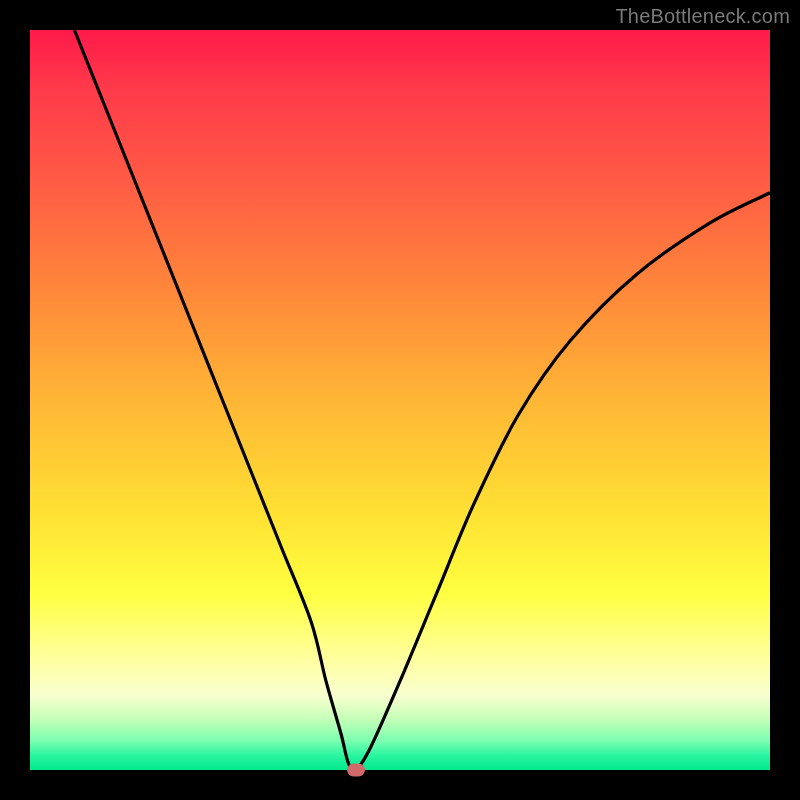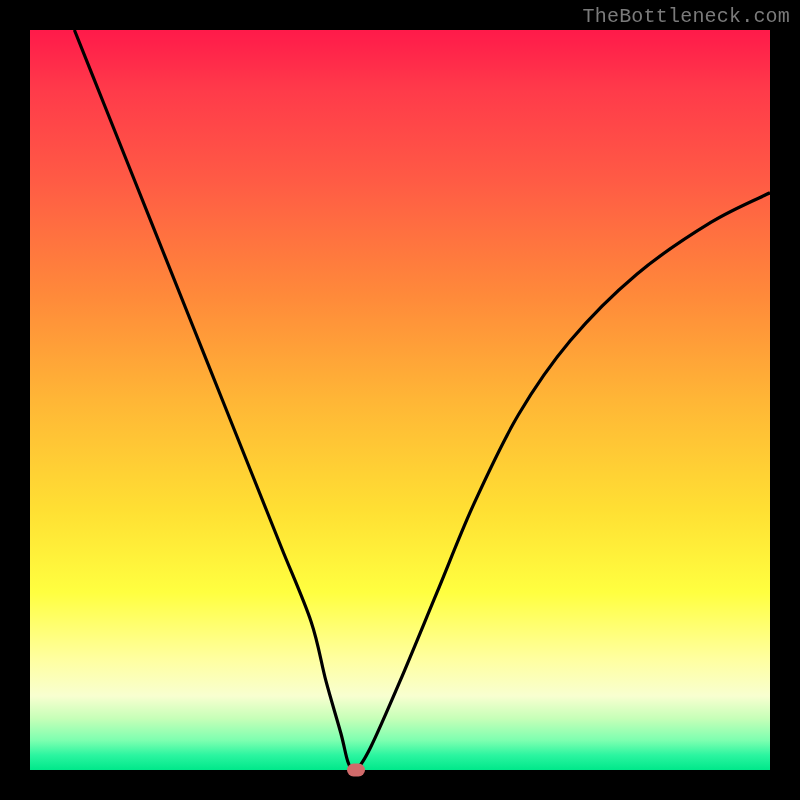--- a/index.html
+++ b/index.html
@@ -11,21 +11,20 @@
     overflow: hidden;
     font-family: Arial, Helvetica, sans-serif;
   }
   .frame {
     position: absolute;
     top: 0;
     left: 0;
     width: 800px;
     height: 800px;
     background: #000;
-    font-family: Liberation Mono, monospace;
   }
   .plot-area {
     position: absolute;
     top: 30px;
     left: 30px;
     width: 740px;
     height: 740px;
     
     background: linear-gradient(to bottom,
       #ff1a4a 0%,

